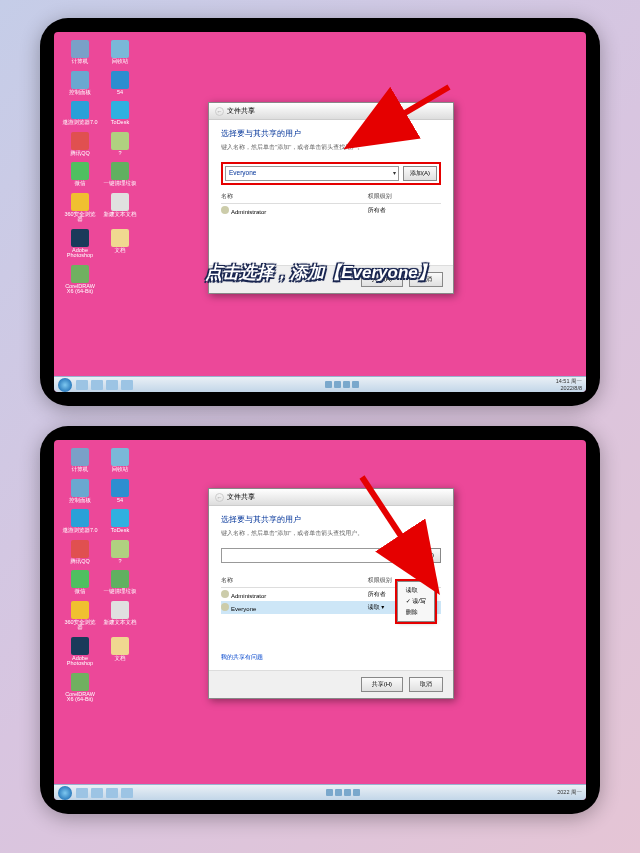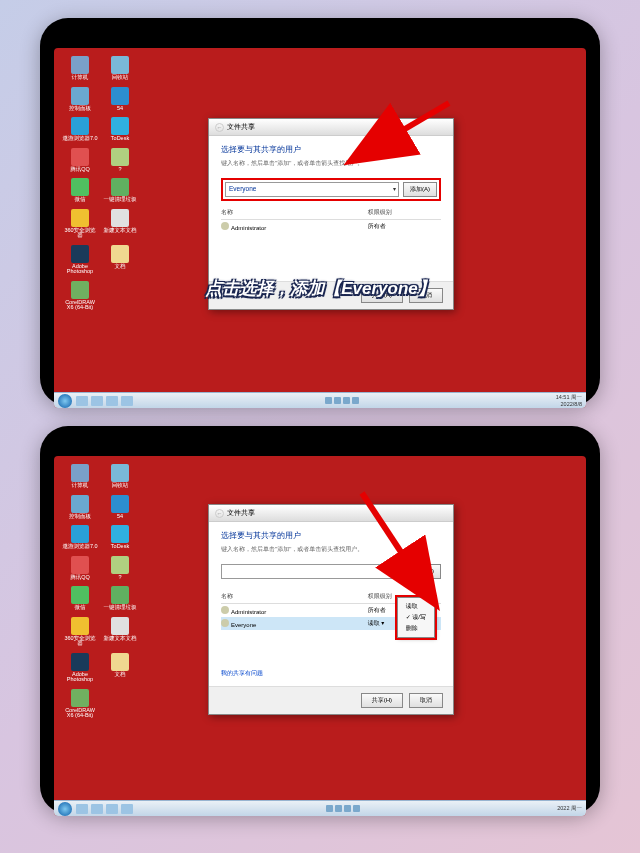--- a/index.html
+++ b/index.html
@@ -19,25 +19,24 @@
       height: 388px;
       background: #000;
       border-radius: 28px;
       padding: 14px;
       box-shadow: 0 4px 20px rgba(0,0,0,0.3);
       position: relative;
     }
     .screen {
       width: 100%;
       height: 100%;
-      background: #b91c1c;
+      background: #ec4899;
       border-radius: 4px;
       position: relative;
       overflow: hidden;
-      margin-top: 16px;
     }
     .desktop-icons {
       position: absolute;
       top: 8px;
       left: 8px;
       display: grid;
       grid-template-columns: repeat(2, 36px);
       gap: 6px 4px;
       font-size: 6px;
       color: #fff;

